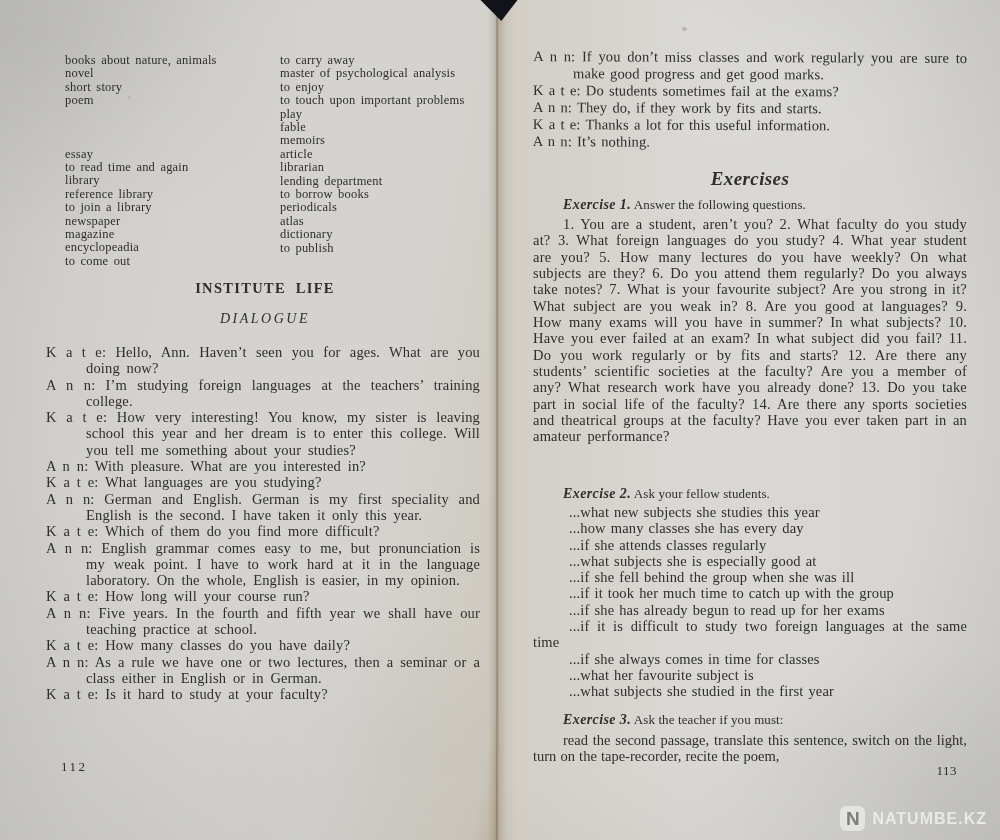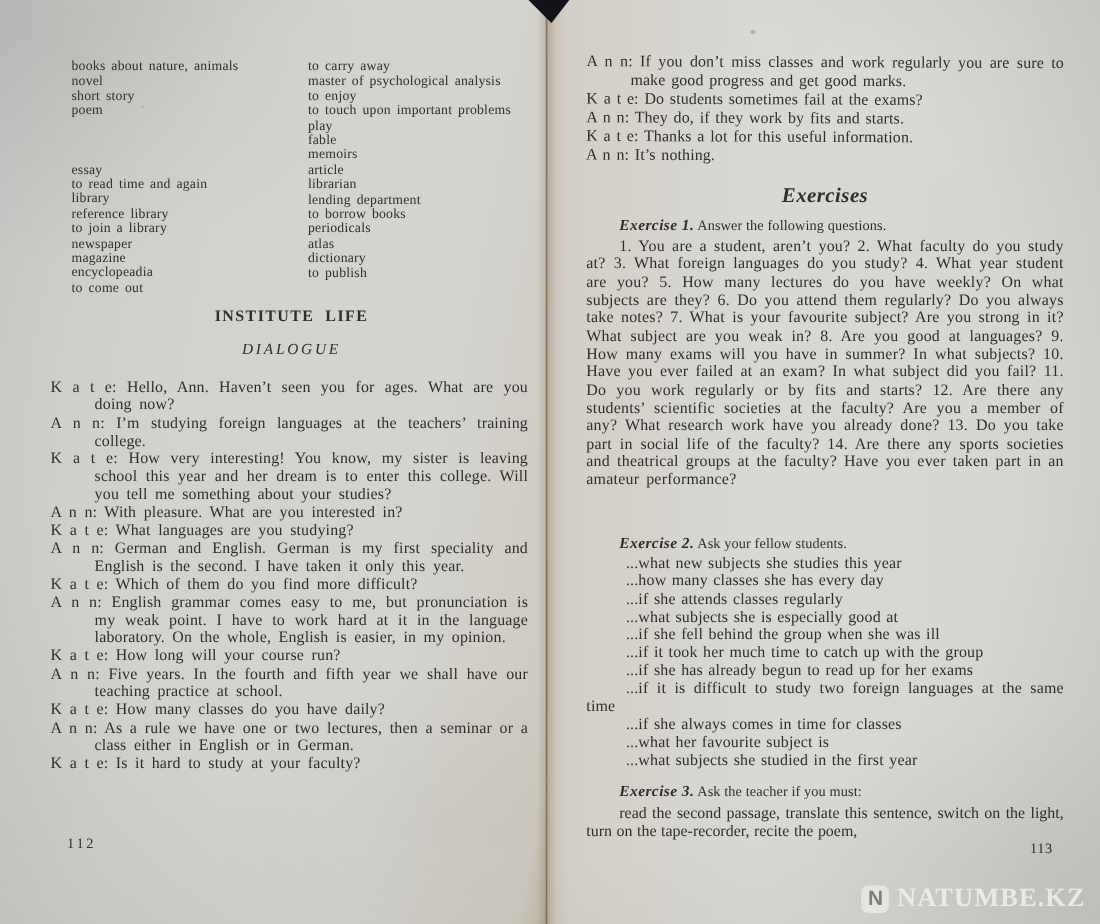--- a/index.html
+++ b/index.html
@@ -90,21 +90,21 @@
   .pnum-left{top:759px;left:61px;letter-spacing:2.5px;}
   .pnum-right{top:763px;left:36px;width:424px;text-align:right;letter-spacing:0.5px;}
 
   
   .watermark{position:absolute;right:13px;bottom:9px;z-index:9;
     display:flex;align-items:center;gap:7px;
     font-family:"Liberation Sans", sans-serif;}
   .wm-icon{width:25px;height:25px;border-radius:6px;background:rgba(238,238,235,0.70);
     display:flex;align-items:center;justify-content:center;
     font-weight:bold;font-size:19px;color:rgba(120,120,118,0.95);}
-  .wm-text{font-size:24px;font-weight:bold;color:rgba(244,244,242,0.78);letter-spacing:1px;font-family:Liberation Serif, serif;}
+  .wm-text{font-size:16px;font-weight:bold;color:rgba(244,244,242,0.78);letter-spacing:1px;}
 </style>
 </head>
 <body>
 
 <div class="photo">
 
   <div class="page left-page">
 
     <div class="vocab">
       <ul class="vcol c1">

